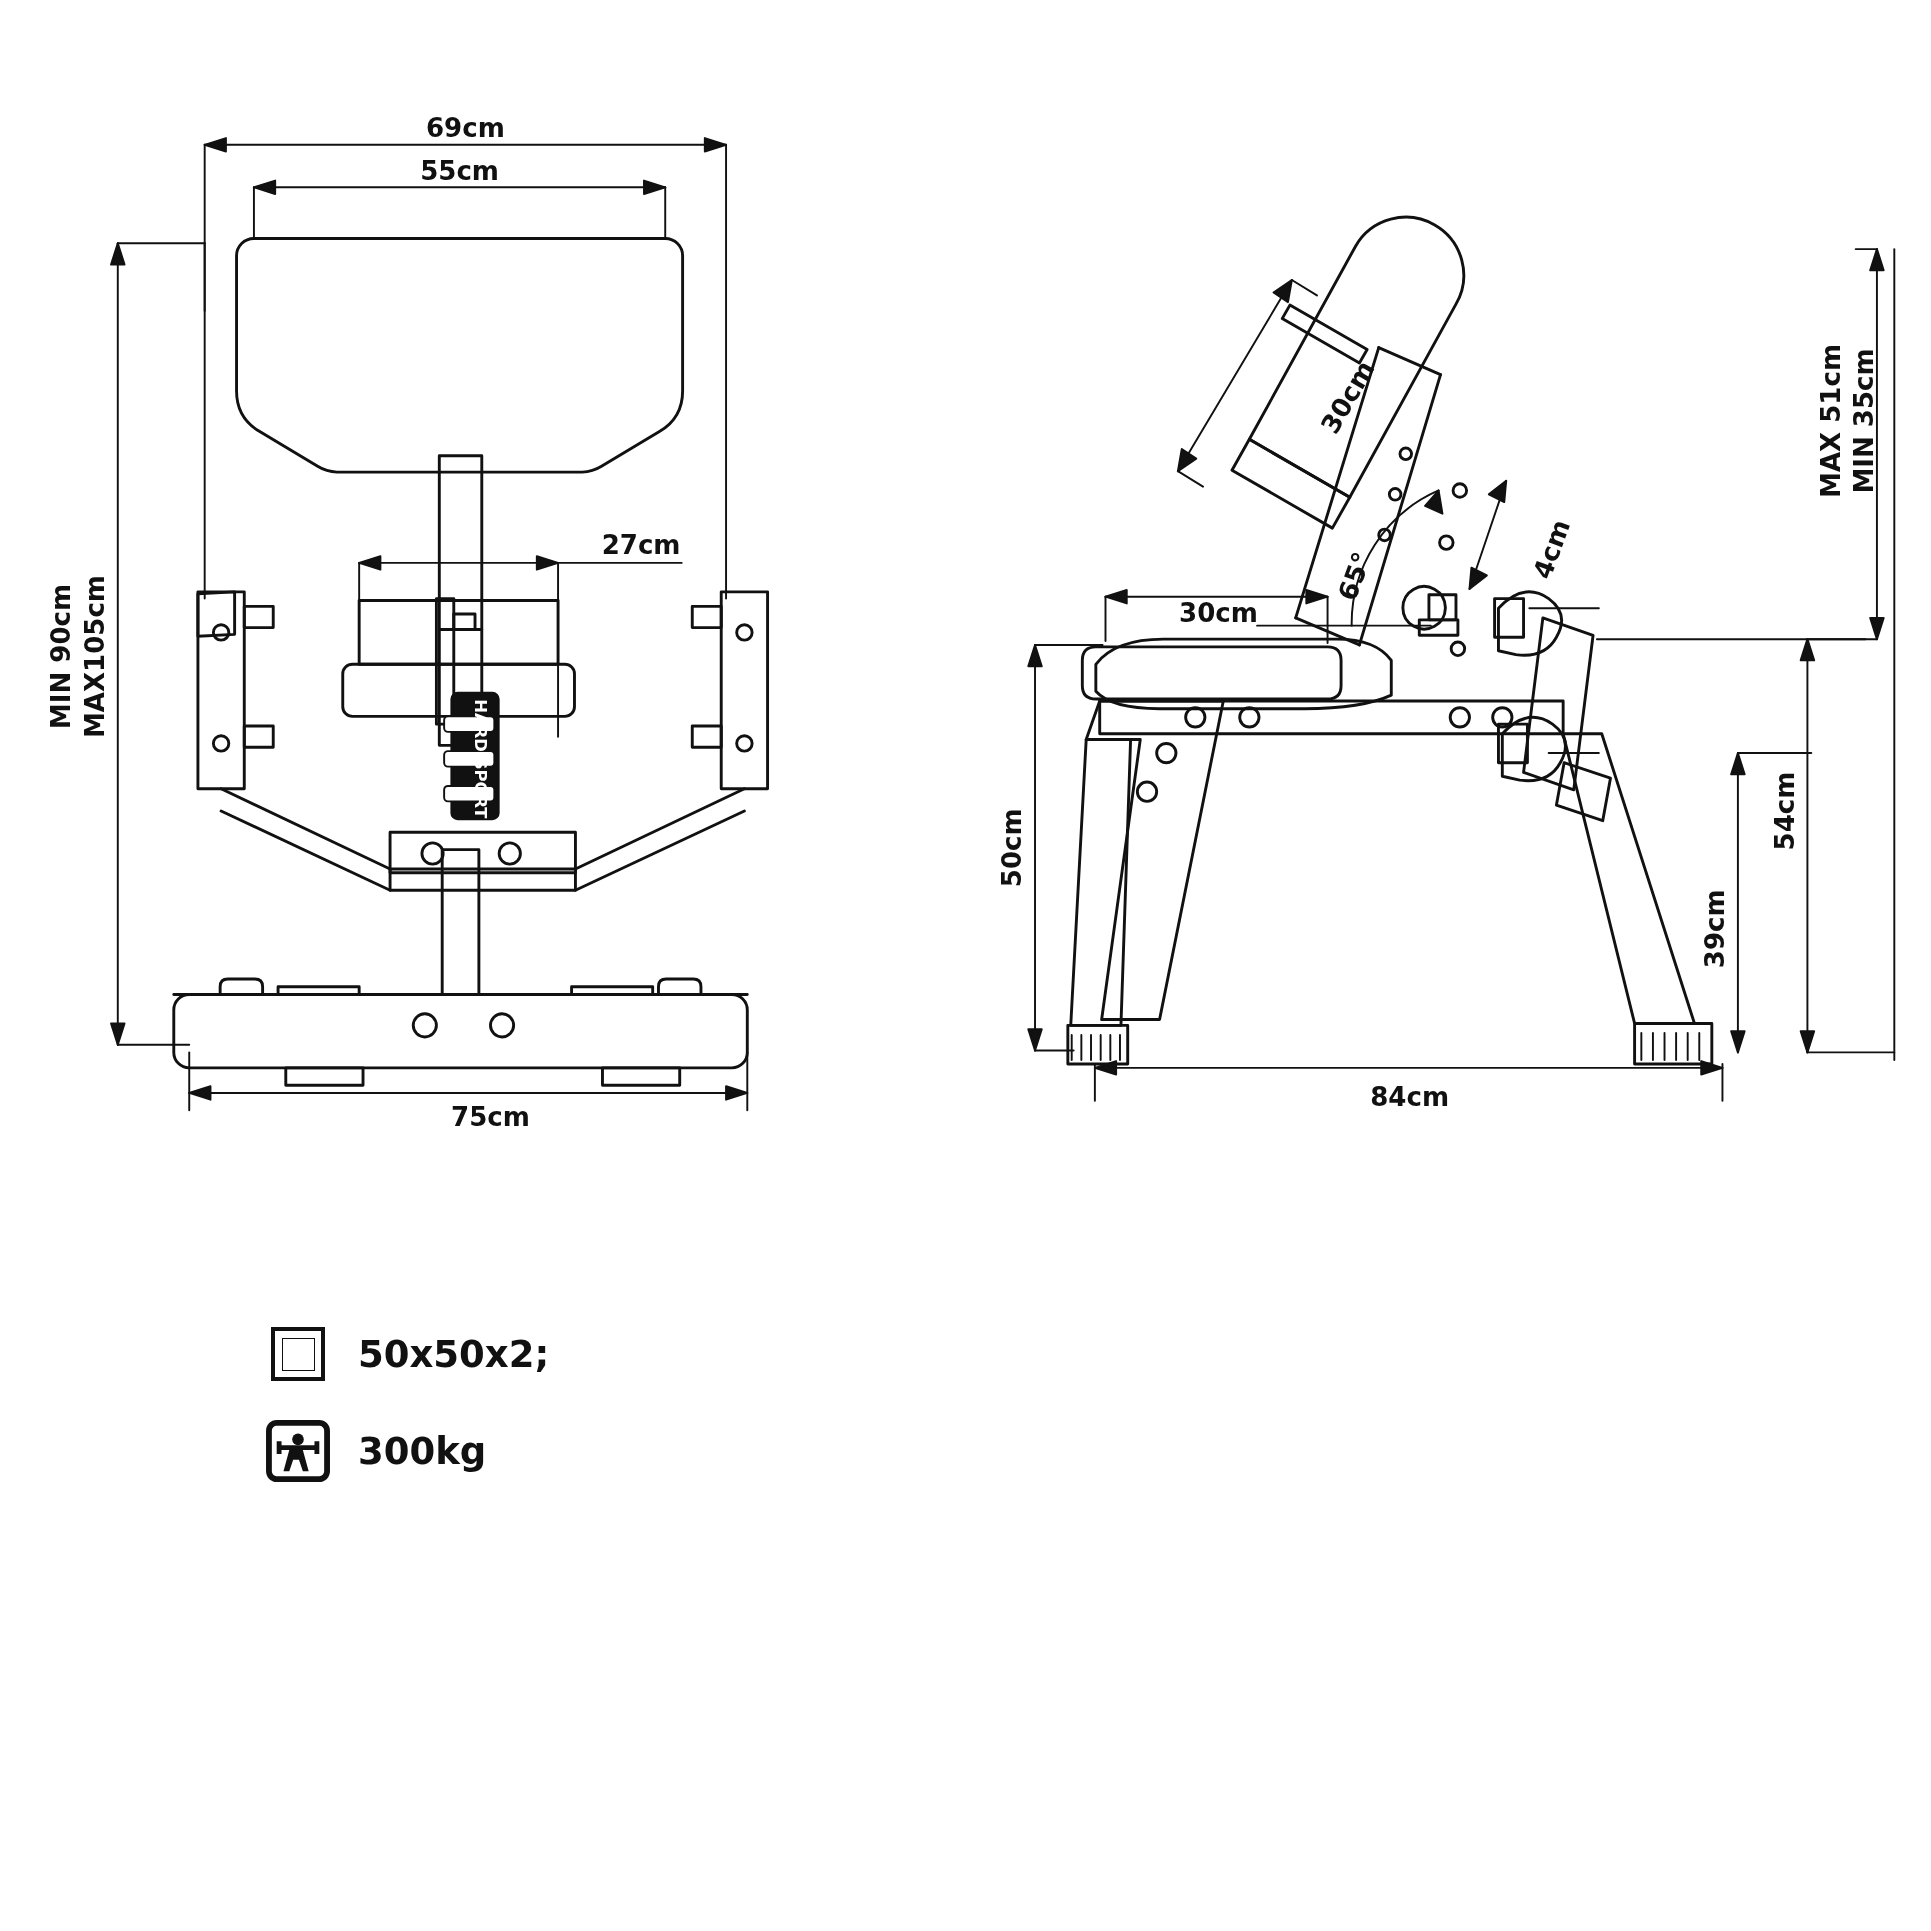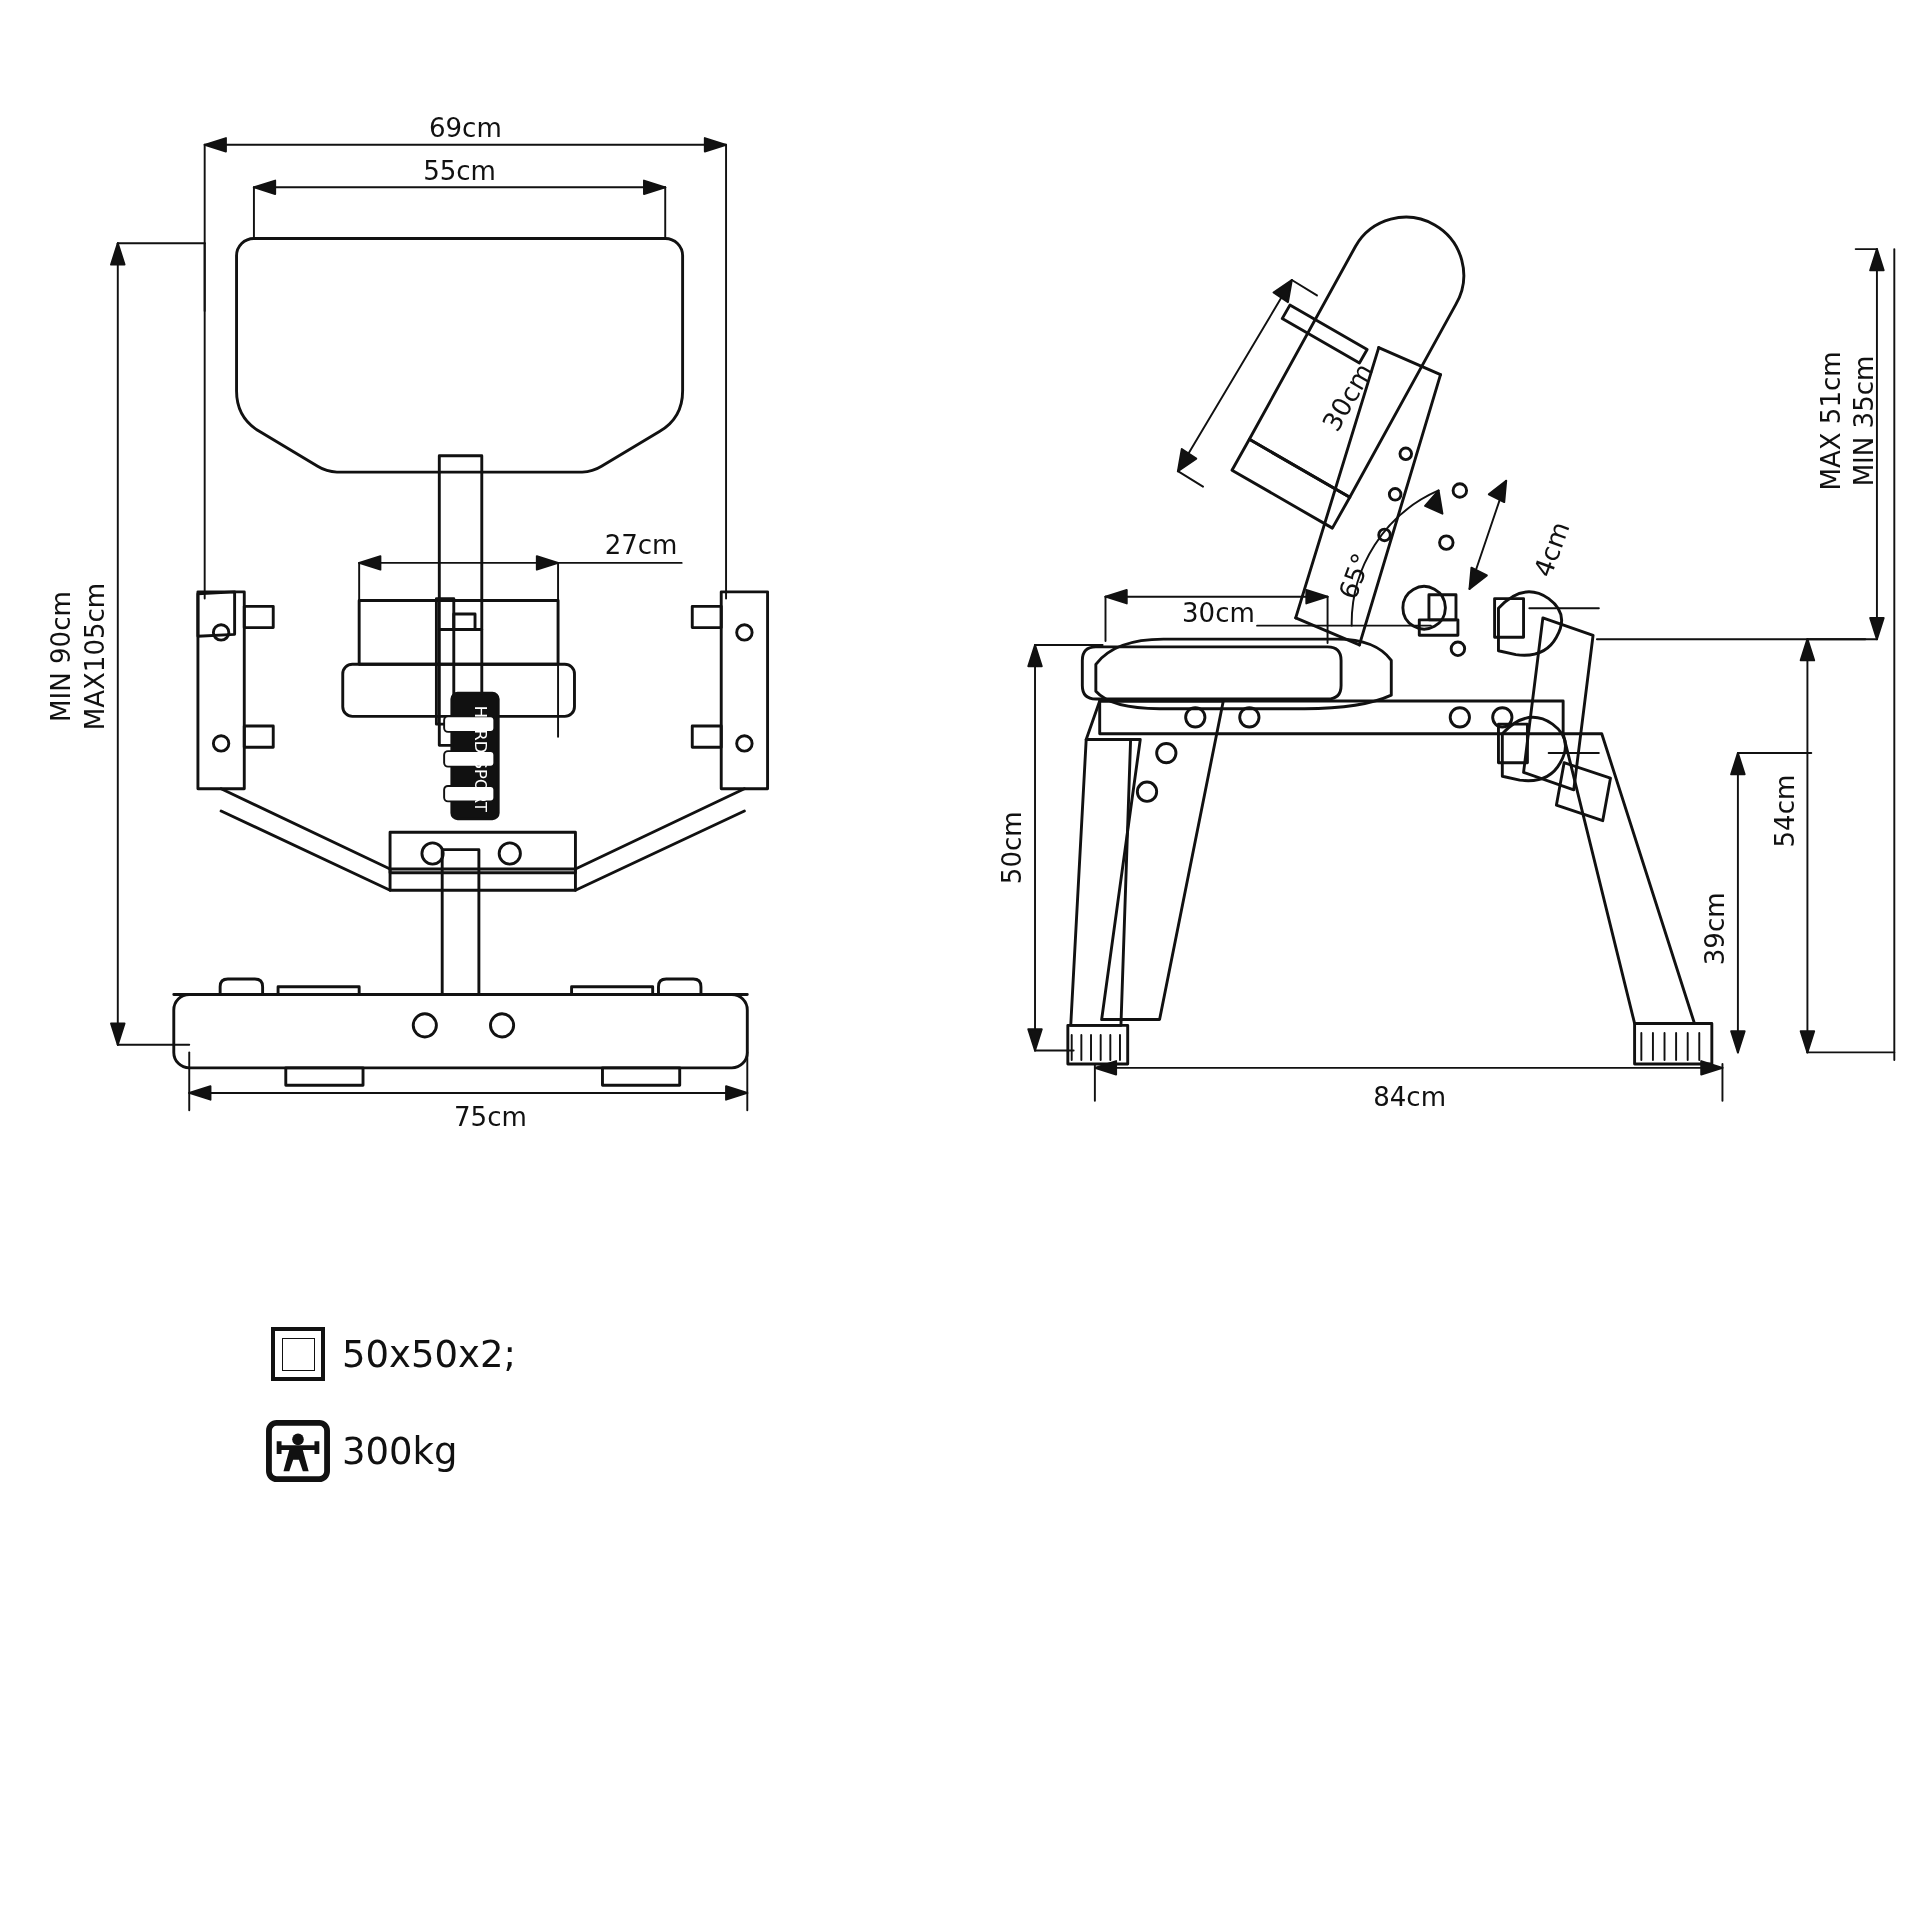--- a/index.html
+++ b/index.html
@@ -1,21 +1,21 @@
 <!DOCTYPE html>
 <html><head>
 <meta charset="utf-8">
 <style>
   html,body{margin:0;padding:0;background:#ffffff;}
   body{width:1931px;height:1931px;font-family:"DejaVu Sans",sans-serif;color:#111;overflow:hidden;}
-  #root{position:relative;width:1931px;height:1931px;}
+  #root{position:relative;width:1931px;height:1931px;font-weight:bold;}
   svg{display:block;}
   .dimtext{font-family:"DejaVu Sans",sans-serif;font-size:27px;fill:#111;}
   .spectext{font-family:"DejaVu Sans",sans-serif;font-size:37px;fill:#111;}
-  .specrow{display:flex;align-items:center;gap:9px;margin-bottom:35px;}
+  .specrow{display:flex;align-items:center;gap:25px;margin-bottom:35px;}
   .specbox{width:54px;height:54px;border:4.8px solid #111;box-sizing:border-box;display:flex;align-items:center;justify-content:center;}
   .specbox-inner{width:33px;height:33px;border:1.9px solid #111;box-sizing:border-box;}
   #specs{position:absolute;left:263px;top:1323px;}
   .iconwrap{width:70px;height:62px;display:flex;align-items:center;justify-content:center;}
 </style>
 </head>
 <body>
 
 <div id="root">
 

